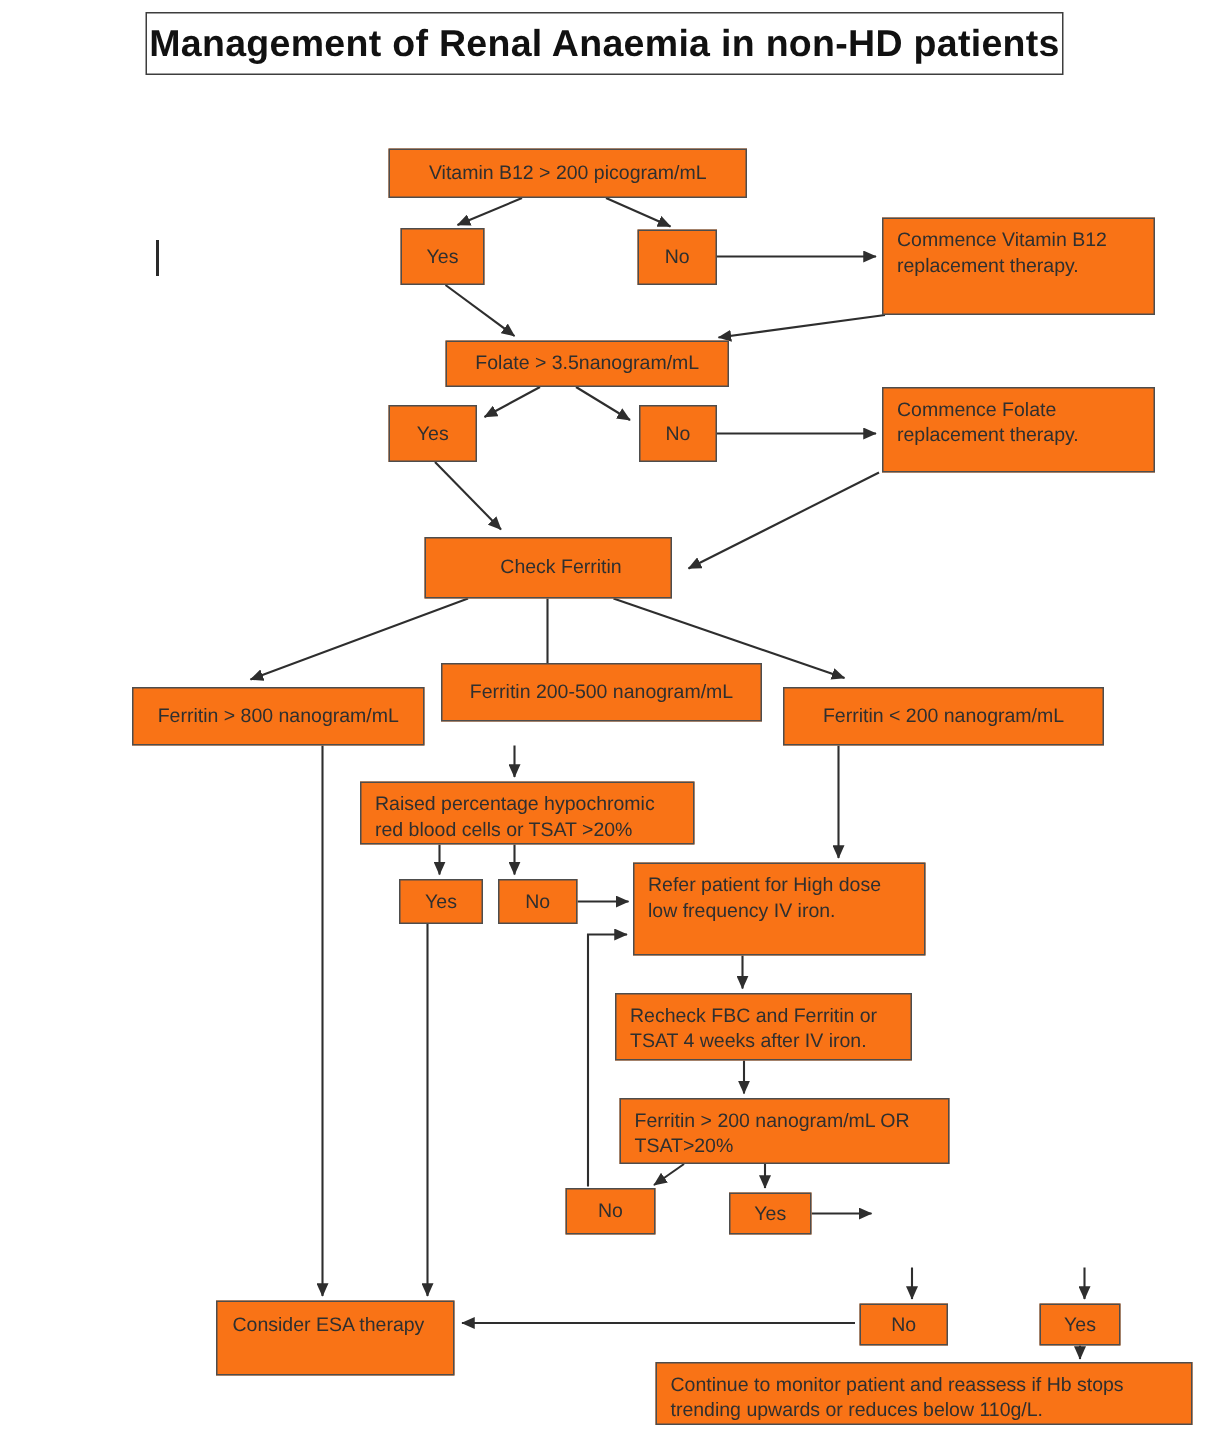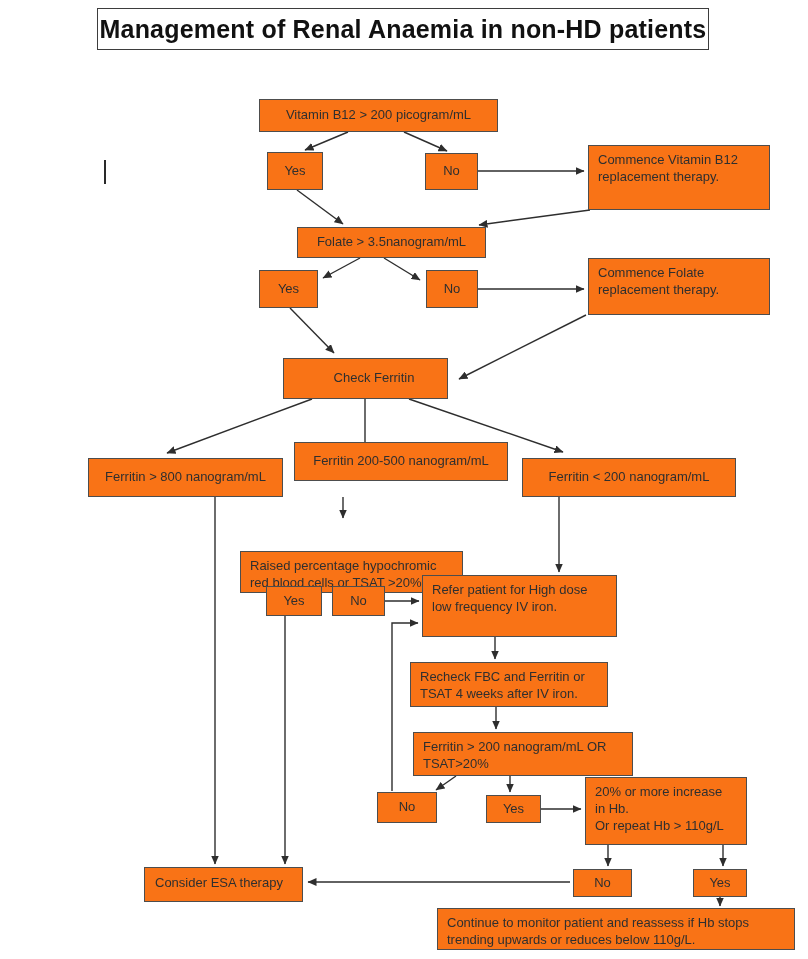--- a/index.html
+++ b/index.html
@@ -27,32 +27,32 @@
   #n-b12-no{left:425px;top:153px;width:53px;height:37px;}
   #n-commence-b12{left:588px;top:145px;width:182px;height:65px;}
   #n-folate{left:297px;top:227px;width:189px;height:31px;}
   #n-folate-yes{left:259px;top:270px;width:59px;height:38px;}
   #n-folate-no{left:426px;top:270px;width:52px;height:38px;}
   #n-commence-folate{left:588px;top:258px;width:182px;height:57px;}
   #n-check-ferritin{left:283px;top:358px;width:165px;height:41px;padding-left:17px;}
   #n-ferritin-high{left:88px;top:458px;width:195px;height:39px;}
   #n-ferritin-mid{left:294px;top:442px;width:214px;height:39px;}
   #n-ferritin-low{left:522px;top:458px;width:214px;height:39px;}
-  #n-hypochromic{left:240px;top:521px;width:223px;height:42px;margin-top:30px;}
+  #n-hypochromic{left:240px;top:521px;width:223px;height:42px;}
   #n-hypo-yes{left:266px;top:586px;width:56px;height:30px;}
   #n-hypo-no{left:332px;top:586px;width:53px;height:30px;}
   #n-refer-iron{left:422px;top:575px;width:195px;height:62px;}
   #n-recheck{left:410px;top:662px;width:198px;height:45px;}
   #n-ferritin-recheck{left:413px;top:732px;width:220px;height:44px;}
   #n-recheck-no{left:377px;top:792px;width:60px;height:31px;}
   #n-recheck-yes{left:486px;top:795px;width:55px;height:28px;}
   #n-hb-increase{left:585px;top:777px;width:162px;height:68px;}
   #n-hb-no{left:573px;top:869px;width:59px;height:28px;}
   #n-hb-yes{left:693px;top:869px;width:54px;height:28px;}
-  #n-esa{left:144px;top:867px;width:159px;height:35px;}
+  #n-esa{left:144px;top:867px;width:159px;height:50px;}
   #n-esa .esa-label{padding:7px 0 0 10px;}
   #n-monitor{left:437px;top:908px;width:358px;height:42px;}
 </style>
 </head>
 <body>
 
 <div class="stage">
 
   <div class="title-box">Management of Renal Anaemia in non-HD patients</div>
 
@@ -117,25 +117,20 @@
   <div class="box pad" id="n-hypochromic">Raised percentage hypochromic red blood cells or TSAT &gt;20%</div>
   <div class="box center" id="n-hypo-yes">Yes</div>
   <div class="box center" id="n-hypo-no">No</div>
 
   <div class="box pad" id="n-refer-iron">Refer patient for High dose low frequency IV iron.</div>
   <div class="box pad" id="n-recheck">Recheck FBC and Ferritin or TSAT 4 weeks after IV iron.</div>
   <div class="box pad" id="n-ferritin-recheck">Ferritin &gt; 200 nanogram/mL OR TSAT&gt;20%</div>
   <div class="box center" id="n-recheck-no">No</div>
   <div class="box center" id="n-recheck-yes">Yes</div>
 
-  <div class="box pad" id="n-hb-increase">
-    <div>20% or more increase</div>
-    <div>in Hb.</div>
-    <div>Or repeat Hb &gt; 110g/L</div>
-  </div>
   <div class="box center" id="n-hb-no">No</div>
   <div class="box center" id="n-hb-yes">Yes</div>
 
   <div class="box" id="n-esa">
     <div class="esa-label">Consider ESA therapy</div>
   </div>
   <div class="box pad" id="n-monitor">Continue to monitor patient and reassess if Hb stops trending upwards or reduces below 110g/L.</div>
 
 </div>
 

